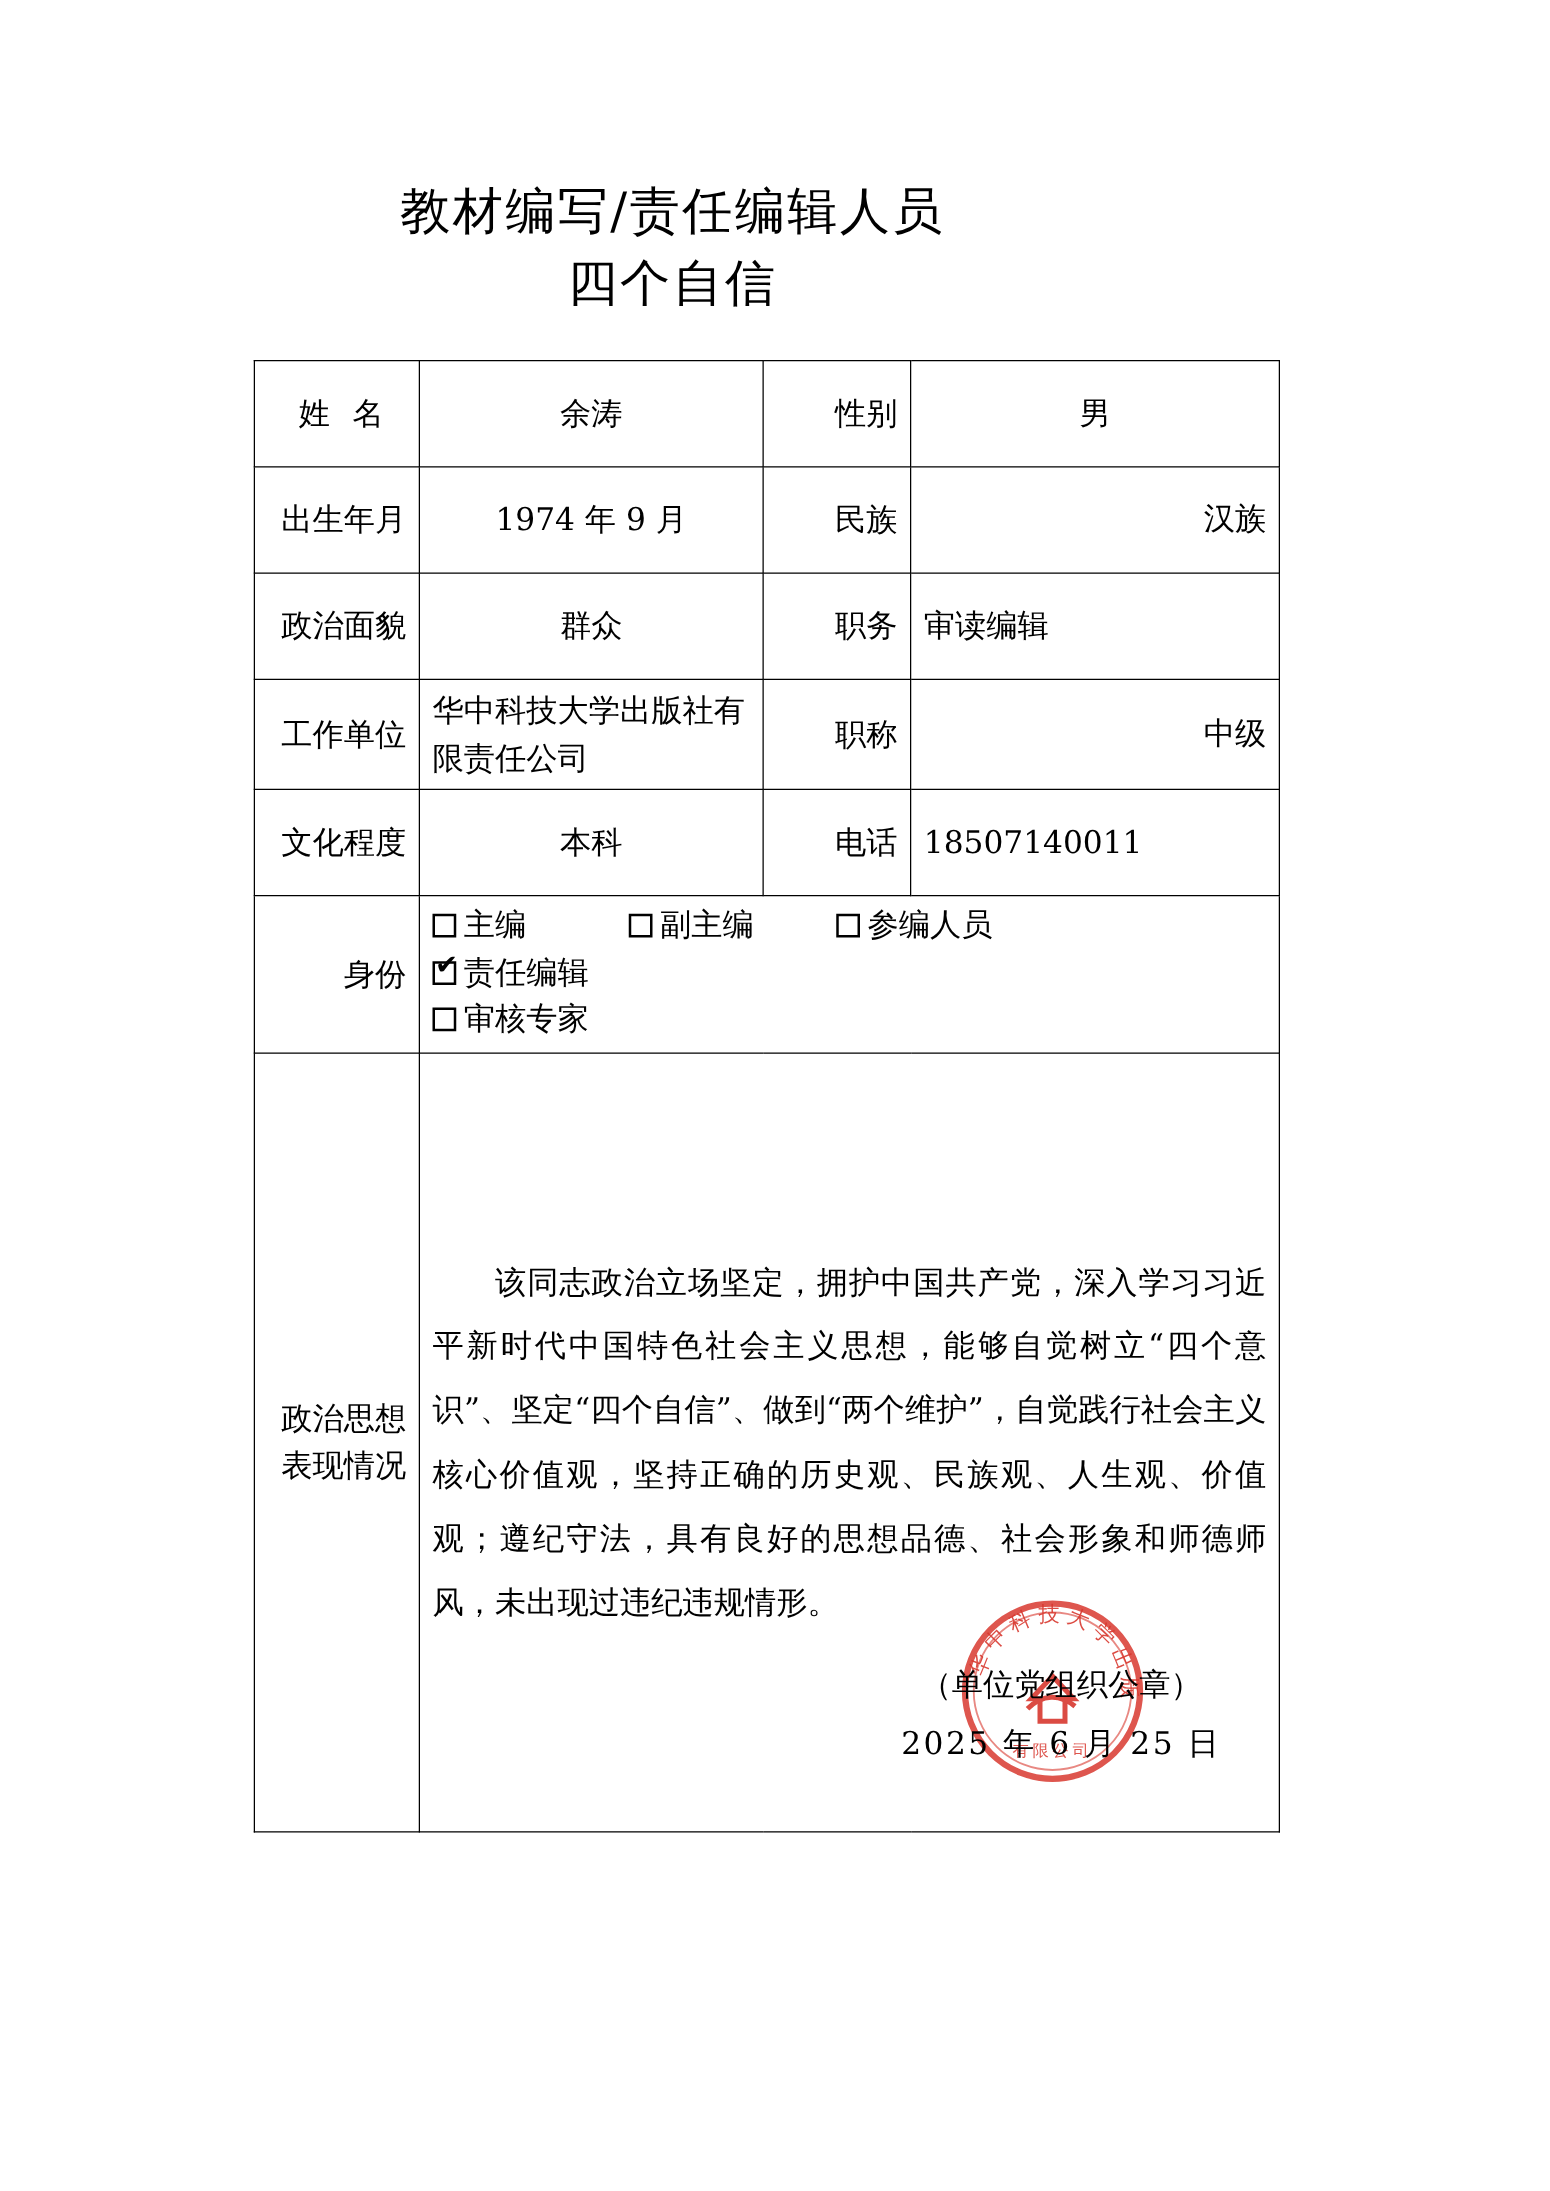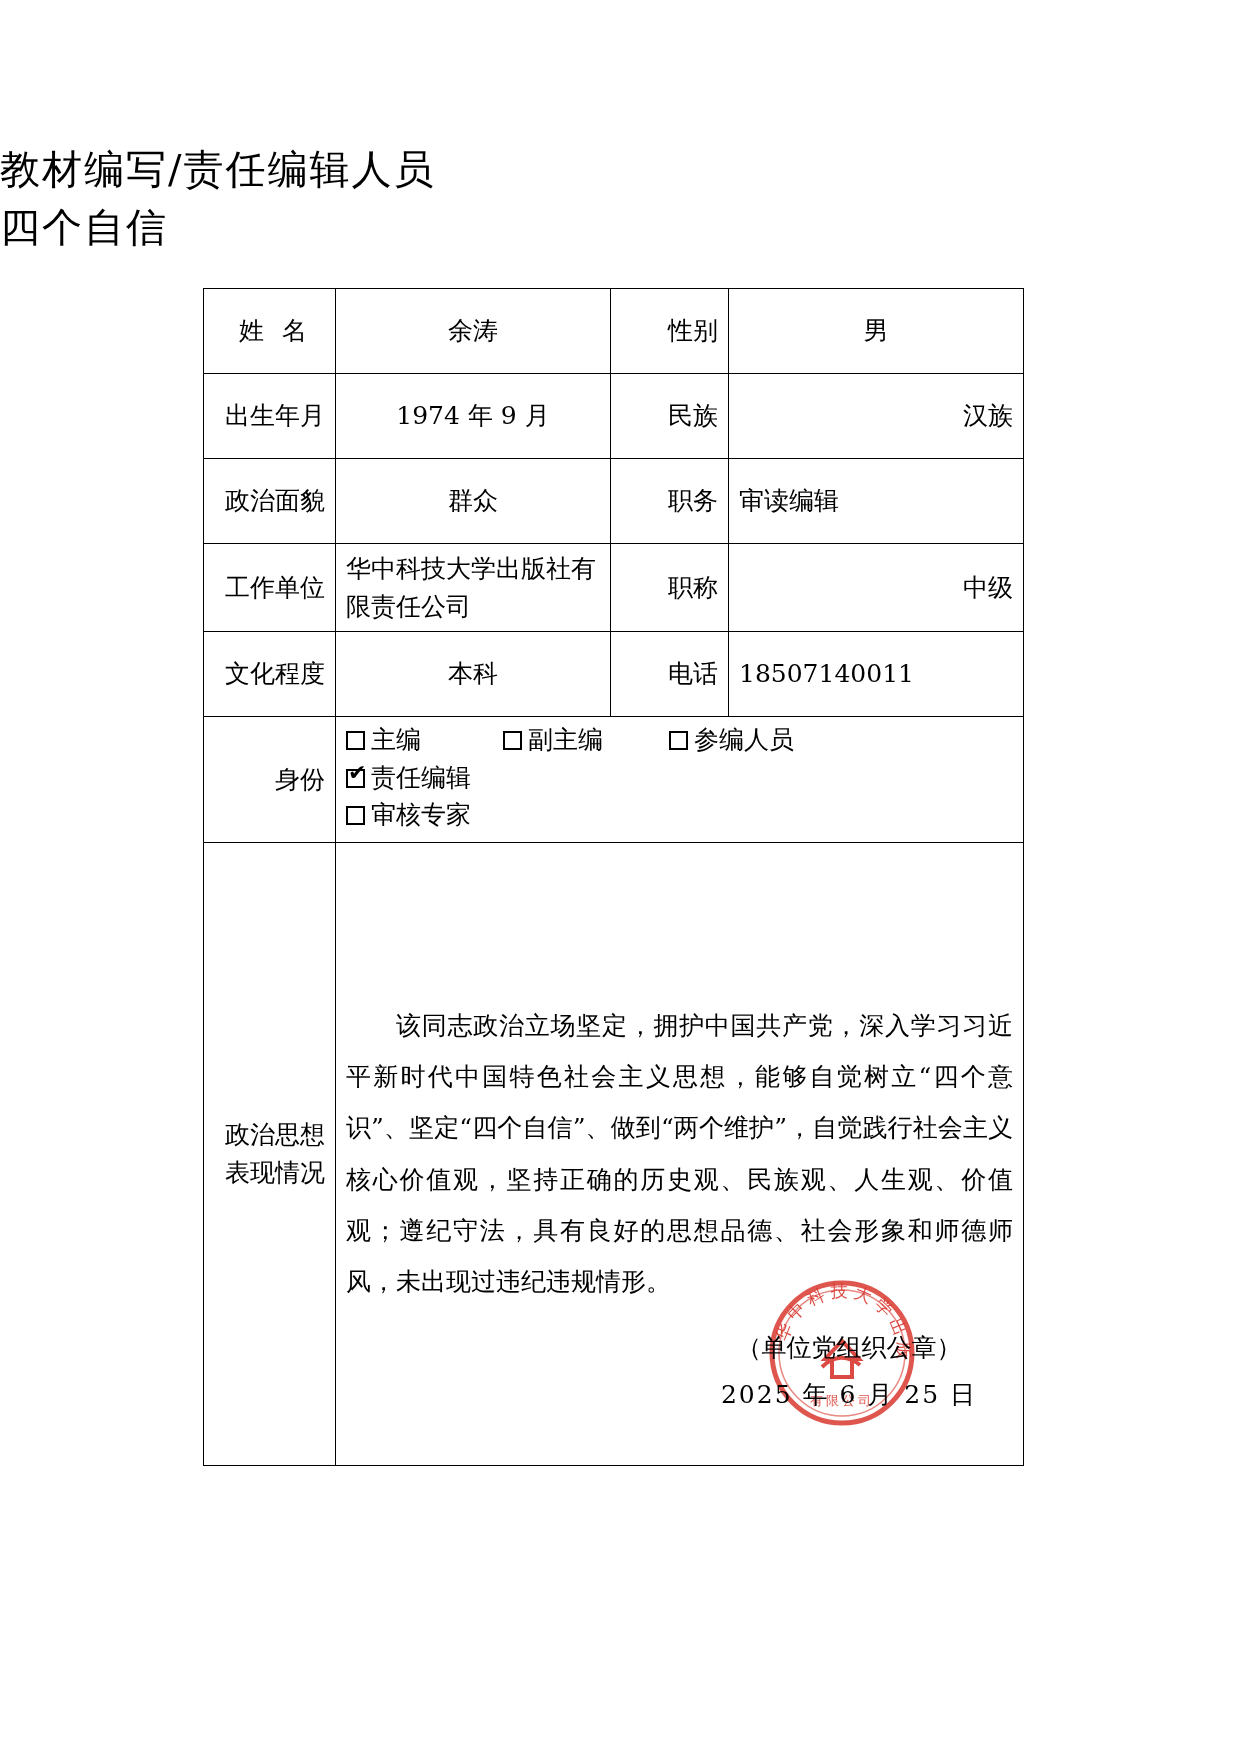--- a/index.html
+++ b/index.html
@@ -19,21 +19,21 @@
     left: 0; top: 0;
     width: 1240px;
     height: 1753px;
     box-sizing: border-box;
   }
   .title-block {
     position: absolute;
     left: 0;
     top: 140px;
     width: 1076px;
-    text-align: left;
+    text-align: center;
   }
   .title-line {
     font-size: 40px;
     letter-spacing: 2px;
     line-height: 1.45;
     font-family: "DejaVu Serif", "Liberation Serif", serif;
     font-weight: 500;
   }
   table.form {
     position: absolute;

